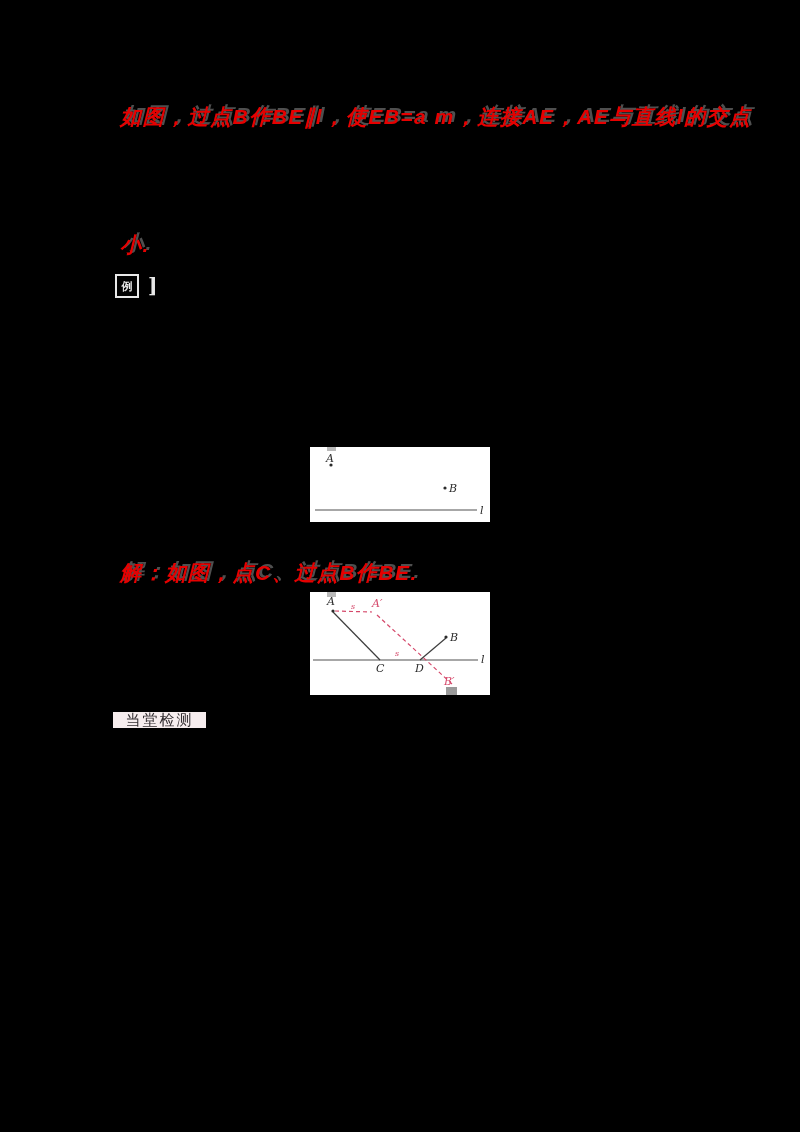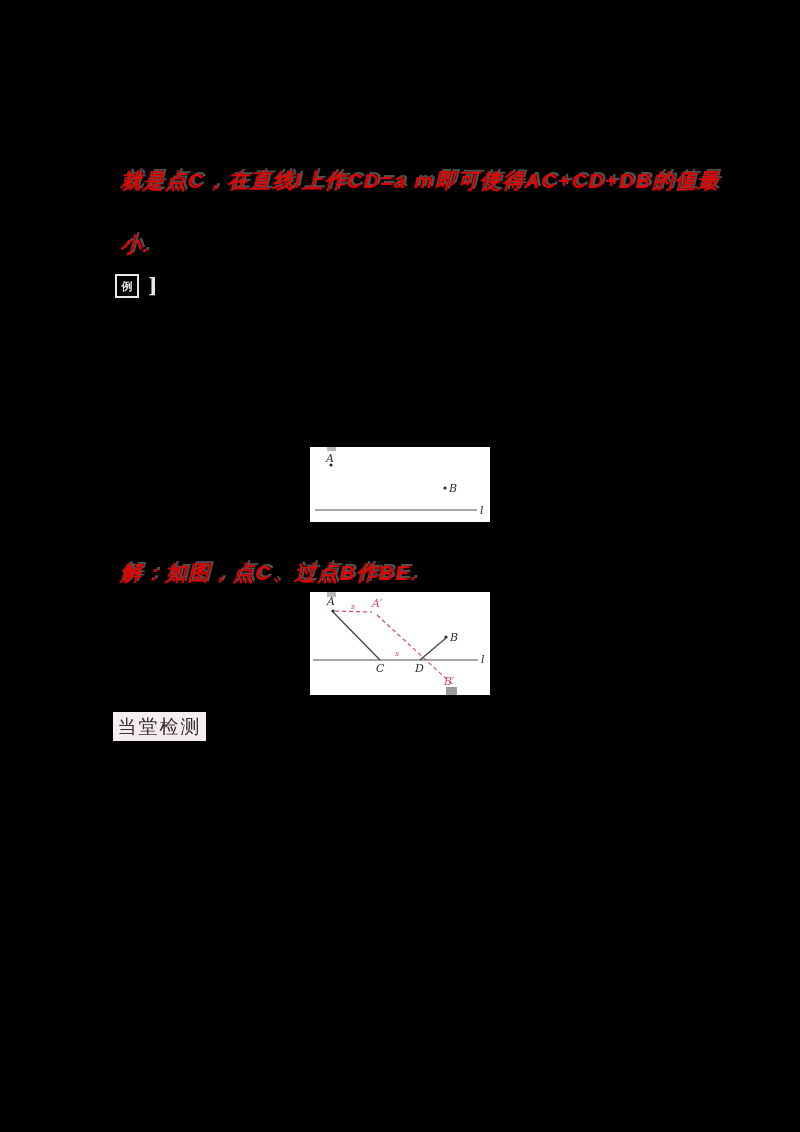--- a/index.html
+++ b/index.html
@@ -53,34 +53,34 @@
     fill:#d5486a;
   }
   .fig-label-s{
     font-family:"DejaVu Serif", serif;
     font-style:italic;
     font-size:8px;
     fill:#d5486a;
   }
   .footer-tab{
     position:absolute;left:113px;top:712px;
-    width:93px;height:29px;
+    width:93px;height:16px;
     background:#f6edee;
     color:#332e31;
-    font-size:19px;
+    font-size:15px;
     letter-spacing:2px;
     display:flex;align-items:center;justify-content:center;
   }
 </style>
 </head>
 <body>
 
 <div id="page">
 
-  <div class="red-line" style="left:120px;top:167px;">就是点C，在直线l上作CD=a m即可使得AC+CD+DB的值最</div>
+  <div class="red-line" style="left:120px;top:103px;">如图，过点B作BE∥l，使EB=a m，连接AE，AE与直线l的交点</div>
   <div class="red-line" style="left:120px;top:231px;">小.</div>
 
   <div class="example-wrap">
     <span class="example-box">例</span>
     <span class="example-bracket">]</span>
   </div>
 
   <div id="figure1" class="figure-box">
     <svg width="180" height="75" viewBox="0 0 180 75">
       <rect x="17" y="0" width="9" height="4" fill="#b9b9b9"></rect>

